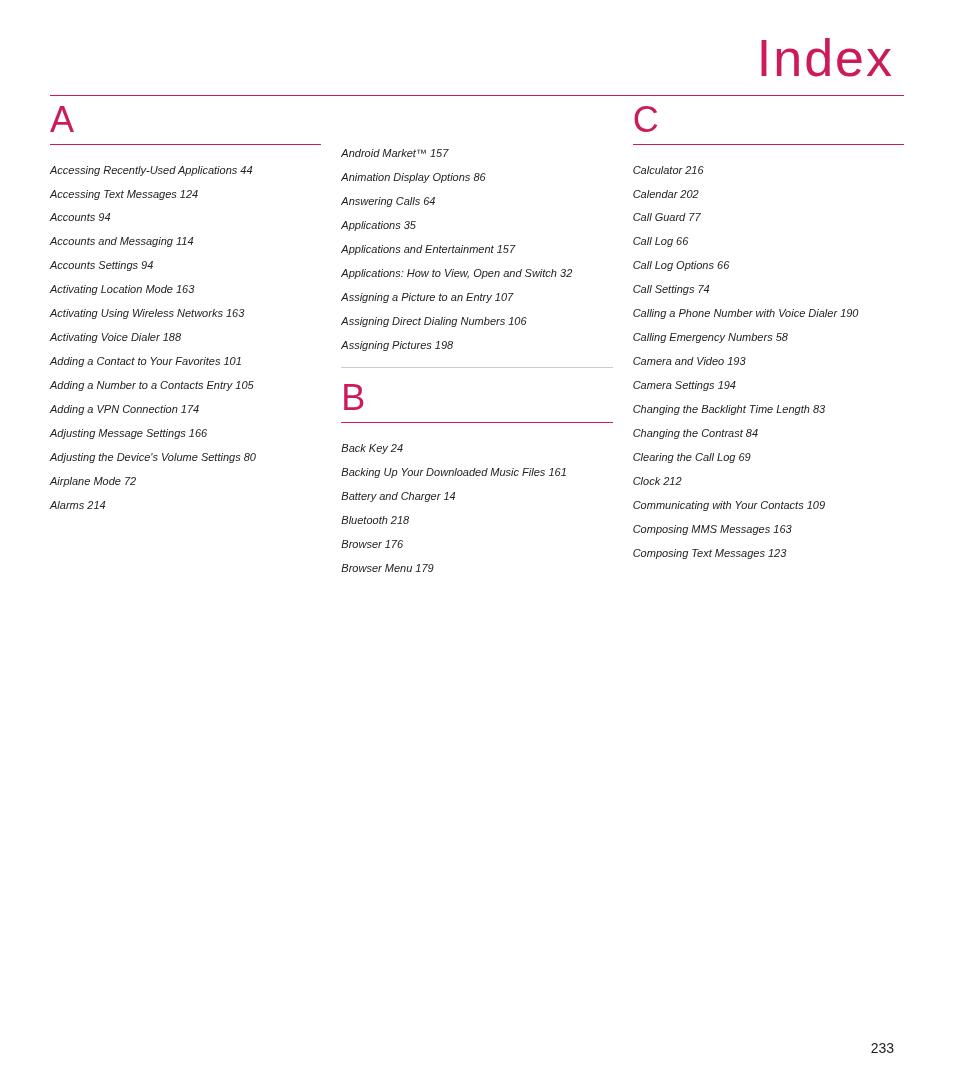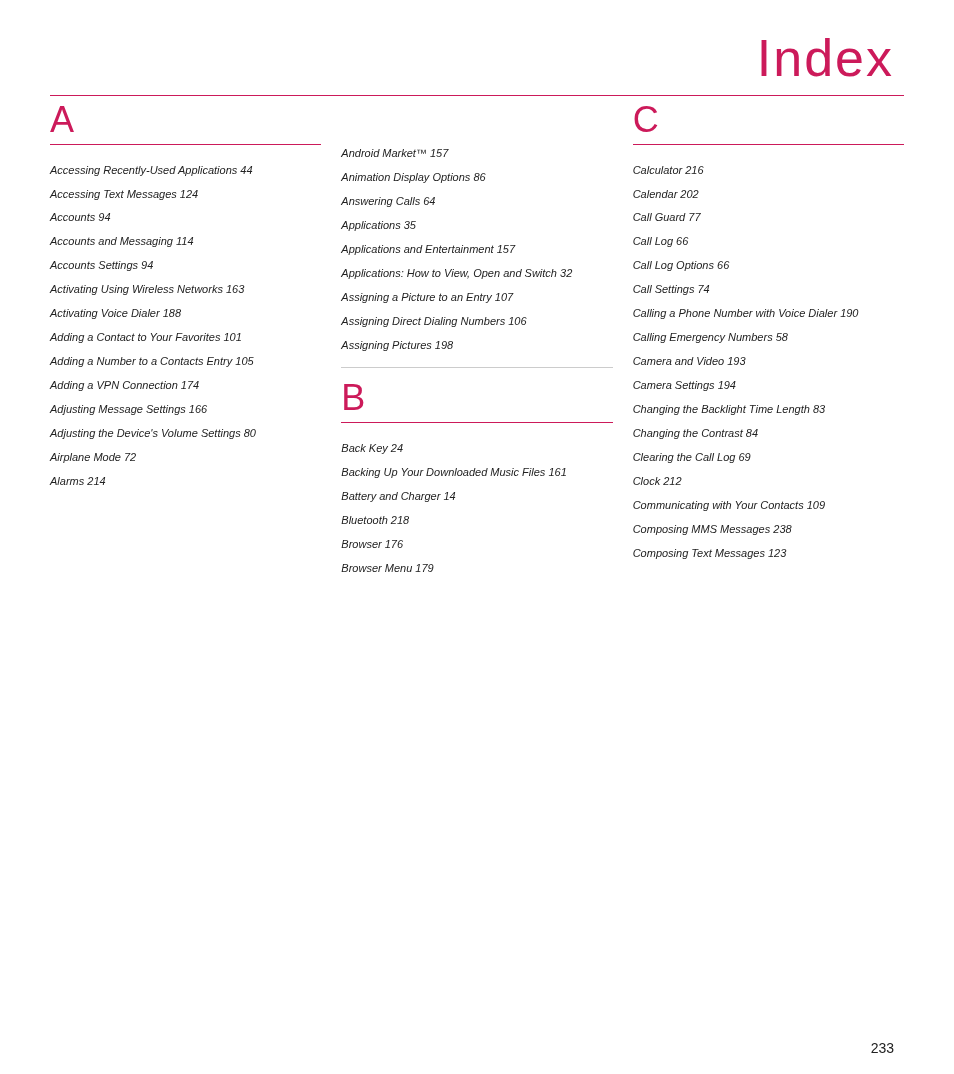--- a/index.html
+++ b/index.html
@@ -110,20 +110,21 @@
   <div class="column">
     <div class="section-header">
       <span class="section-letter">A</span>
       <hr class="section-divider">
     </div>
     <div class="entry">Accessing Recently-Used Applications 44</div>
     <div class="entry">Accessing Text Messages 124</div>
     <div class="entry">Accounts 94</div>
     <div class="entry">Accounts and Messaging 114</div>
     <div class="entry">Accounts Settings 94</div>
+    <div class="entry">Activating Location Mode 163</div>
     <div class="entry">Activating Using Wireless Networks 163</div>
     <div class="entry">Activating Voice Dialer 188</div>
     <div class="entry">Adding a Contact to Your Favorites 101</div>
     <div class="entry">Adding a Number to a Contacts Entry 105</div>
     <div class="entry">Adding a VPN Connection 174</div>
     <div class="entry">Adjusting Message Settings 166</div>
     <div class="entry">Adjusting the Device's Volume Settings 80</div>
     <div class="entry">Airplane Mode 72</div>
     <div class="entry">Alarms 214</div>
   </div>
@@ -169,19 +170,19 @@
     <div class="entry">Call Settings 74</div>
     <div class="entry">Calling a Phone Number with Voice Dialer 190</div>
     <div class="entry">Calling Emergency Numbers 58</div>
     <div class="entry">Camera and Video 193</div>
     <div class="entry">Camera Settings 194</div>
     <div class="entry">Changing the Backlight Time Length 83</div>
     <div class="entry">Changing the Contrast 84</div>
     <div class="entry">Clearing the Call Log 69</div>
     <div class="entry">Clock 212</div>
     <div class="entry">Communicating with Your Contacts 109</div>
-    <div class="entry">Composing MMS Messages 238</div>
+    <div class="entry">Composing MMS Messages 163</div>
     <div class="entry">Composing Text Messages 123</div>
   </div>
 
 </div>
 
 <div class="page-number">233</div>
 
 </body></html>

